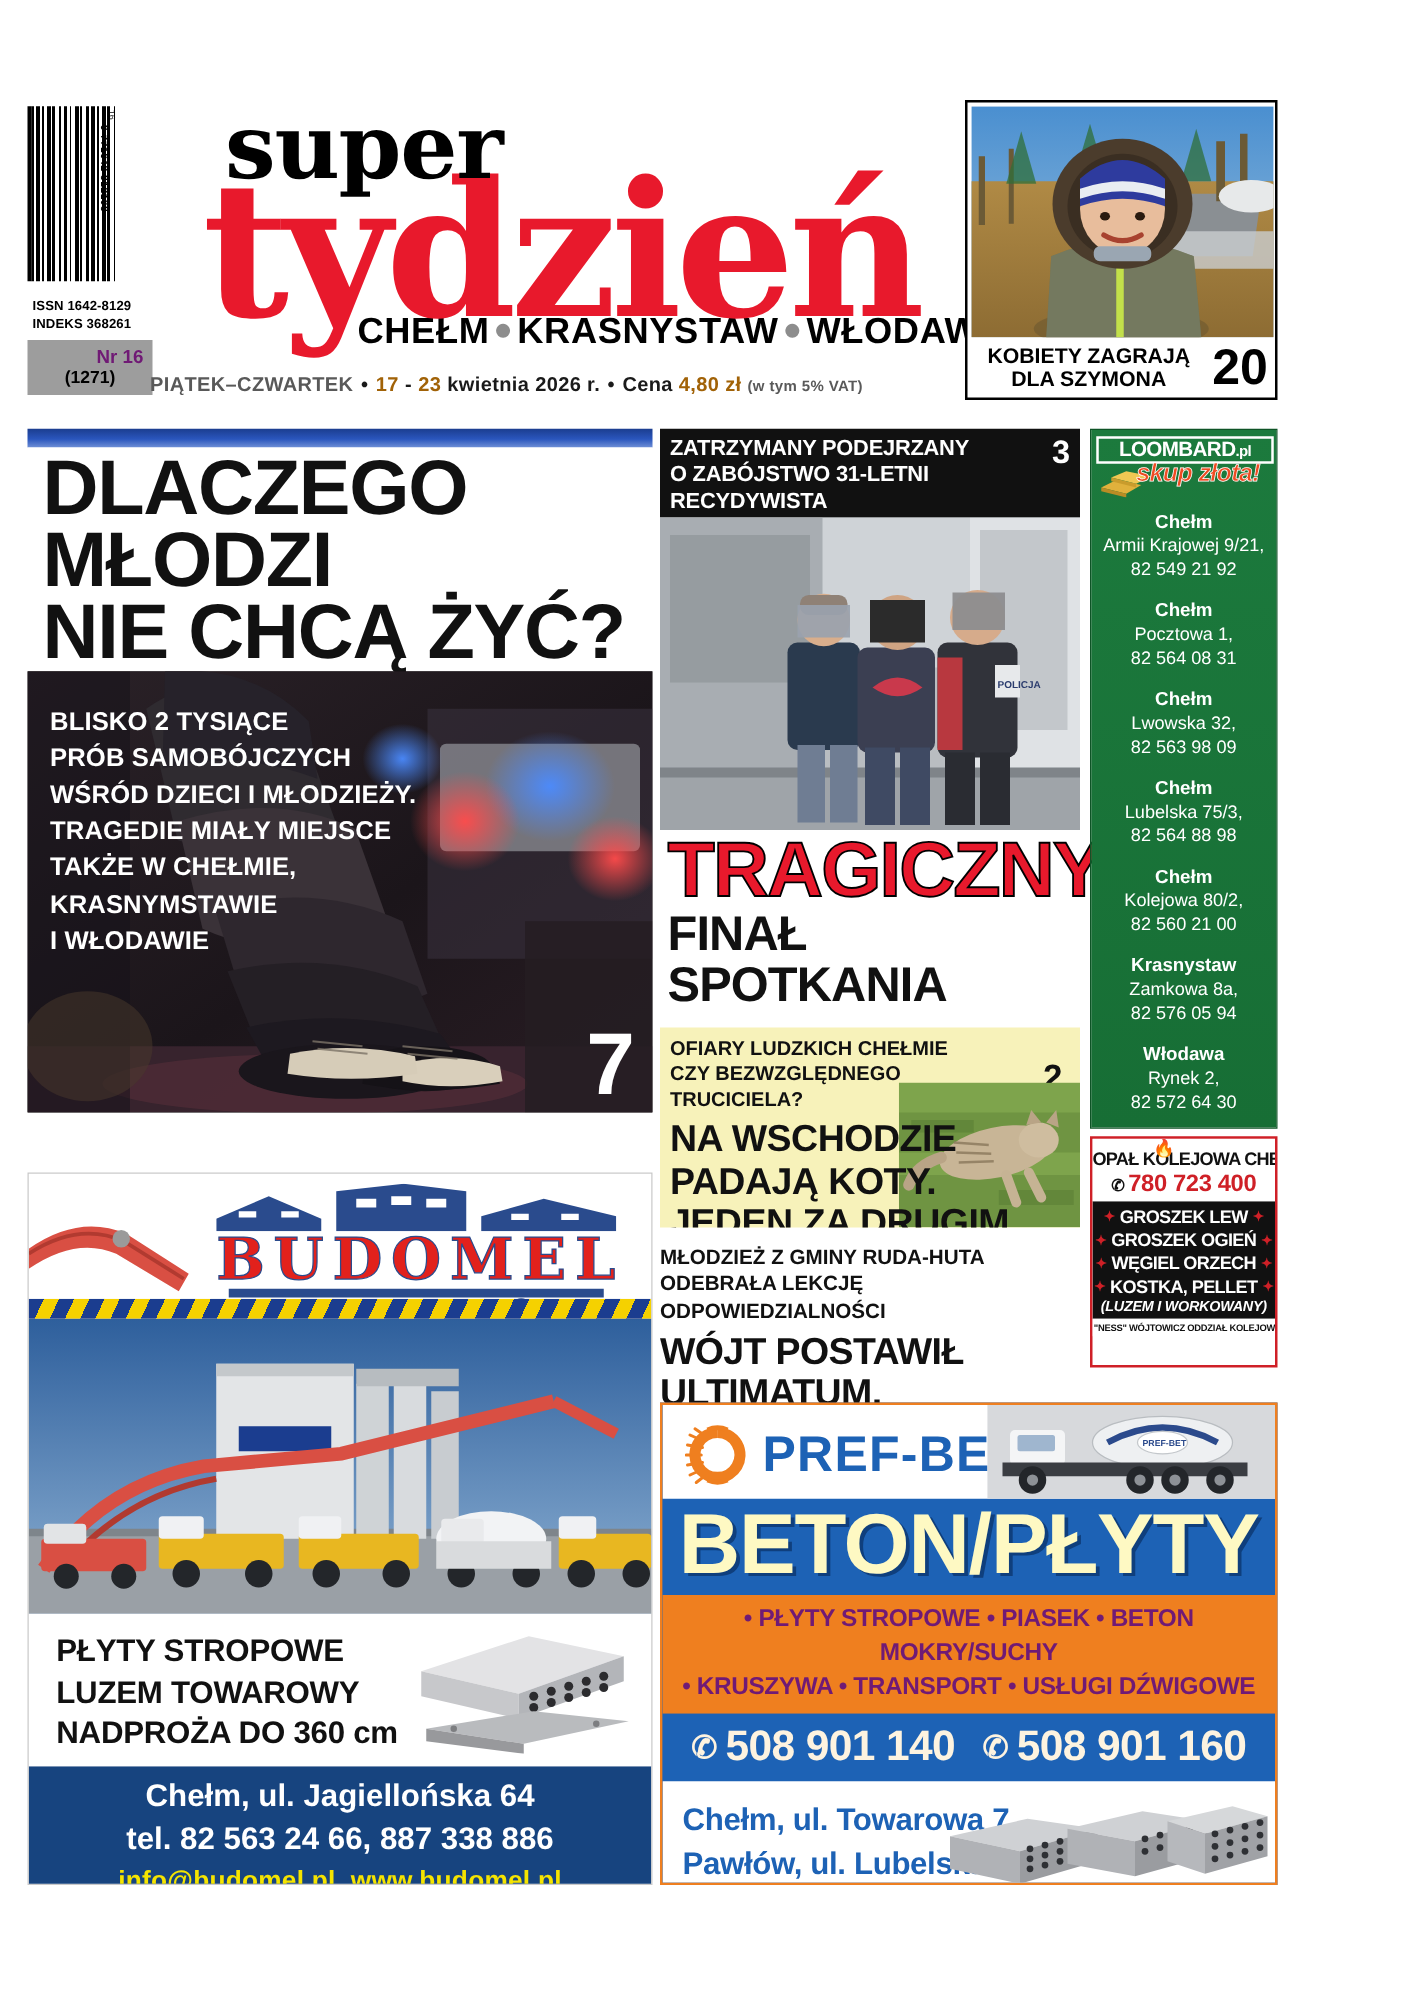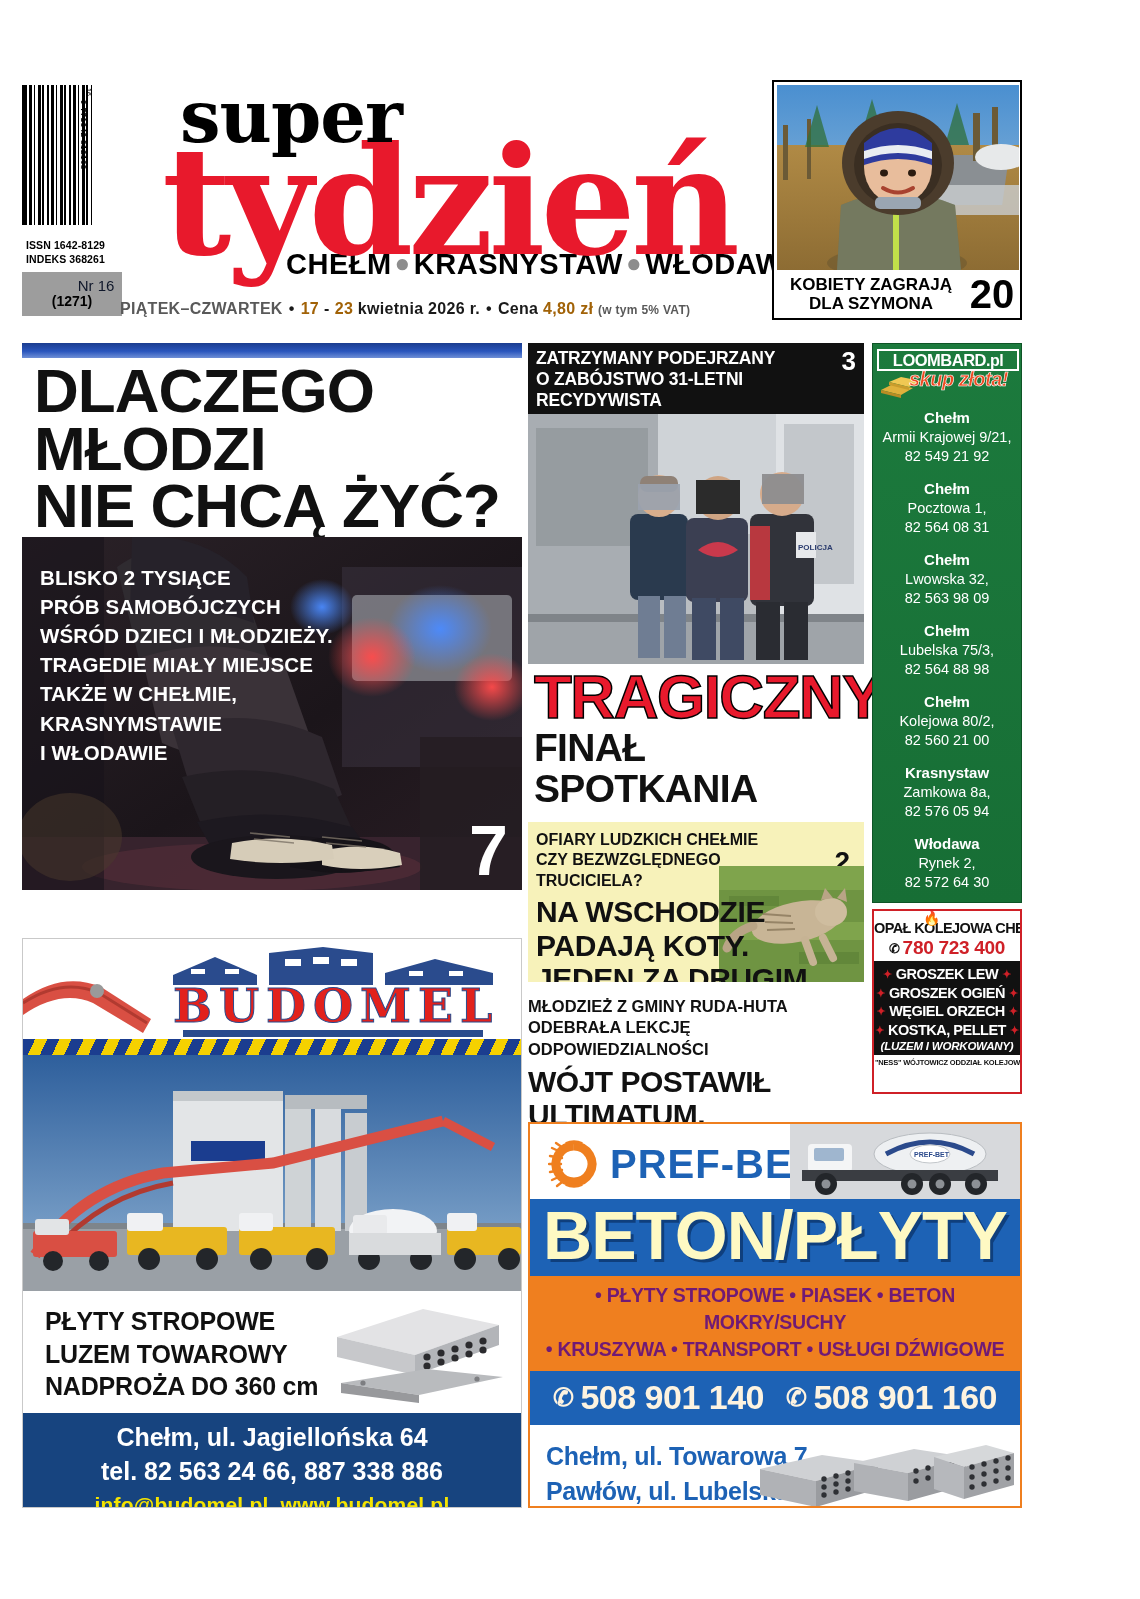--- a/index.html
+++ b/index.html
@@ -24,21 +24,21 @@
                  letter-spacing:0.5px; transform: rotate(90deg);
                  transform-origin: left top; white-space:nowrap; color:#000; font-weight:600;}
   .barcode-top { position:absolute; left:92px; top:88px; font-size:7px;
                  transform: rotate(90deg); transform-origin:left top; color:#000;}
 
   .issn { position:absolute; left:26px; top:238px; font-size:10.5px; line-height:1.35;
           color:#000; font-weight:600; letter-spacing:0.1px;}
   .nrbox { position:absolute; left:22px; top:272px; width:100px; height:44px;
            background:#9d9d9d; display:flex; flex-direction:column;
            align-items:center; justify-content:center; }
-  .nrbox .l1 { font-size:15px; font-weight:normal; color:#0f172a; line-height:1.05;margin-left:48px;}
+  .nrbox .l1 { font-size:15px; font-weight:bold; color:#701a75; line-height:1.05;margin-left:48px;}
   .nrbox .l2 { font-size:14px; font-weight:bold; color:#000; line-height:1.1;}
 
   .logo-wrap { position:absolute; left:170px; top:82px; width:590px; height:200px; }
   .logo-super { position:absolute; left:10px; top:-8px; font-family:"DejaVu Serif", serif;
                 font-weight:bold; font-size:72px; color:#000; letter-spacing:-1px;
                 z-index:3; }
   .logo-tydzien { position:absolute; left:-8px; top:44px; font-family:"DejaVu Serif", serif;
                   font-weight:bold; font-size:150px; color:#e8192c; letter-spacing:-5px;
                   line-height:1; z-index:2; }
   .logo-cities { position:absolute; left:286px; top:248px; font-size:29px; font-weight:bold;
@@ -139,21 +139,21 @@
   
   .right-col { position:absolute; left:872px; top:343px; width:150px; }
   .loombard { width:150px; height:560px; background:#1e7a3c;
               background:linear-gradient(180deg,#1c7a3d 0%, #176e35 100%);
               border:1px solid #0e5426; position:relative; overflow:hidden;}
   .lb-head { position:relative; height:62px; }
   .lb-name { position:absolute; left:4px; top:5px; width:142px; height:22px;
              border:2px solid #fff; display:flex; align-items:center;
              justify-content:center; background:transparent;}
   .lb-name span { font-size:16.5px; font-weight:bold; color:#fff; letter-spacing:-0.5px;}
-  .lb-name span i { font-style:normal; font-size:16px;margin-top:25px;}
+  .lb-name span i { font-style:normal; font-size:12px;margin-top:25px;}
   .lb-gold { position:absolute; left:36px; top:24px; font-size:20px; font-weight:bold;
              font-style:italic; color:#f04b22; letter-spacing:-0.5px;
              -webkit-text-stroke:0.6px #fff;}
   .lb-bars { position:absolute; left:6px; top:30px; width:46px; height:24px;}
   .lb-list { padding:2px 4px 0; }
   .lb-item { text-align:center; margin-bottom:13px; color:#fff;}
   .lb-city { font-size:15px; font-weight:bold; line-height:1.35;}
   .lb-addr { font-size:14.5px; line-height:1.3;}
 
   .coal { margin-top:6px; width:150px; height:185px; border:2px solid #cf2027;

